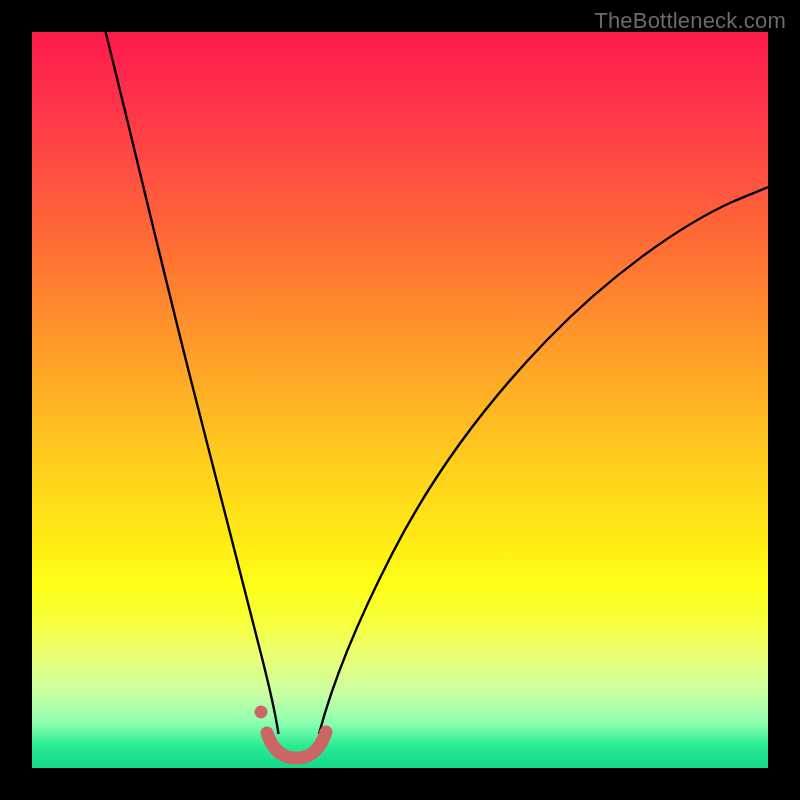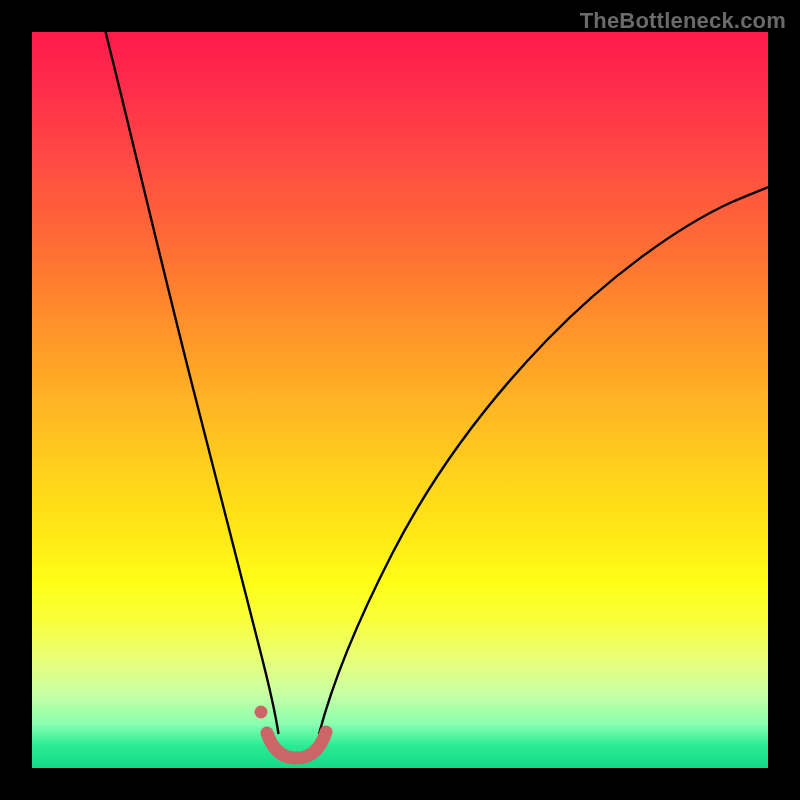--- a/index.html
+++ b/index.html
@@ -43,21 +43,21 @@
       #29eb94 97%,
       #16d987 100%
     );
   }
   .watermark {
     position: absolute;
     top: 8px;
     right: 14px;
     color: #6a6a6a;
     font-size: 22px;
-    font-weight: 700;
+    font-weight: 400;
     letter-spacing: 0.2px;
     user-select: none;
     margin-left: 36px;
   }
   svg.curves {
     position: absolute;
     left: 0;
     top: 0;
     width: 736px;
     height: 736px;

